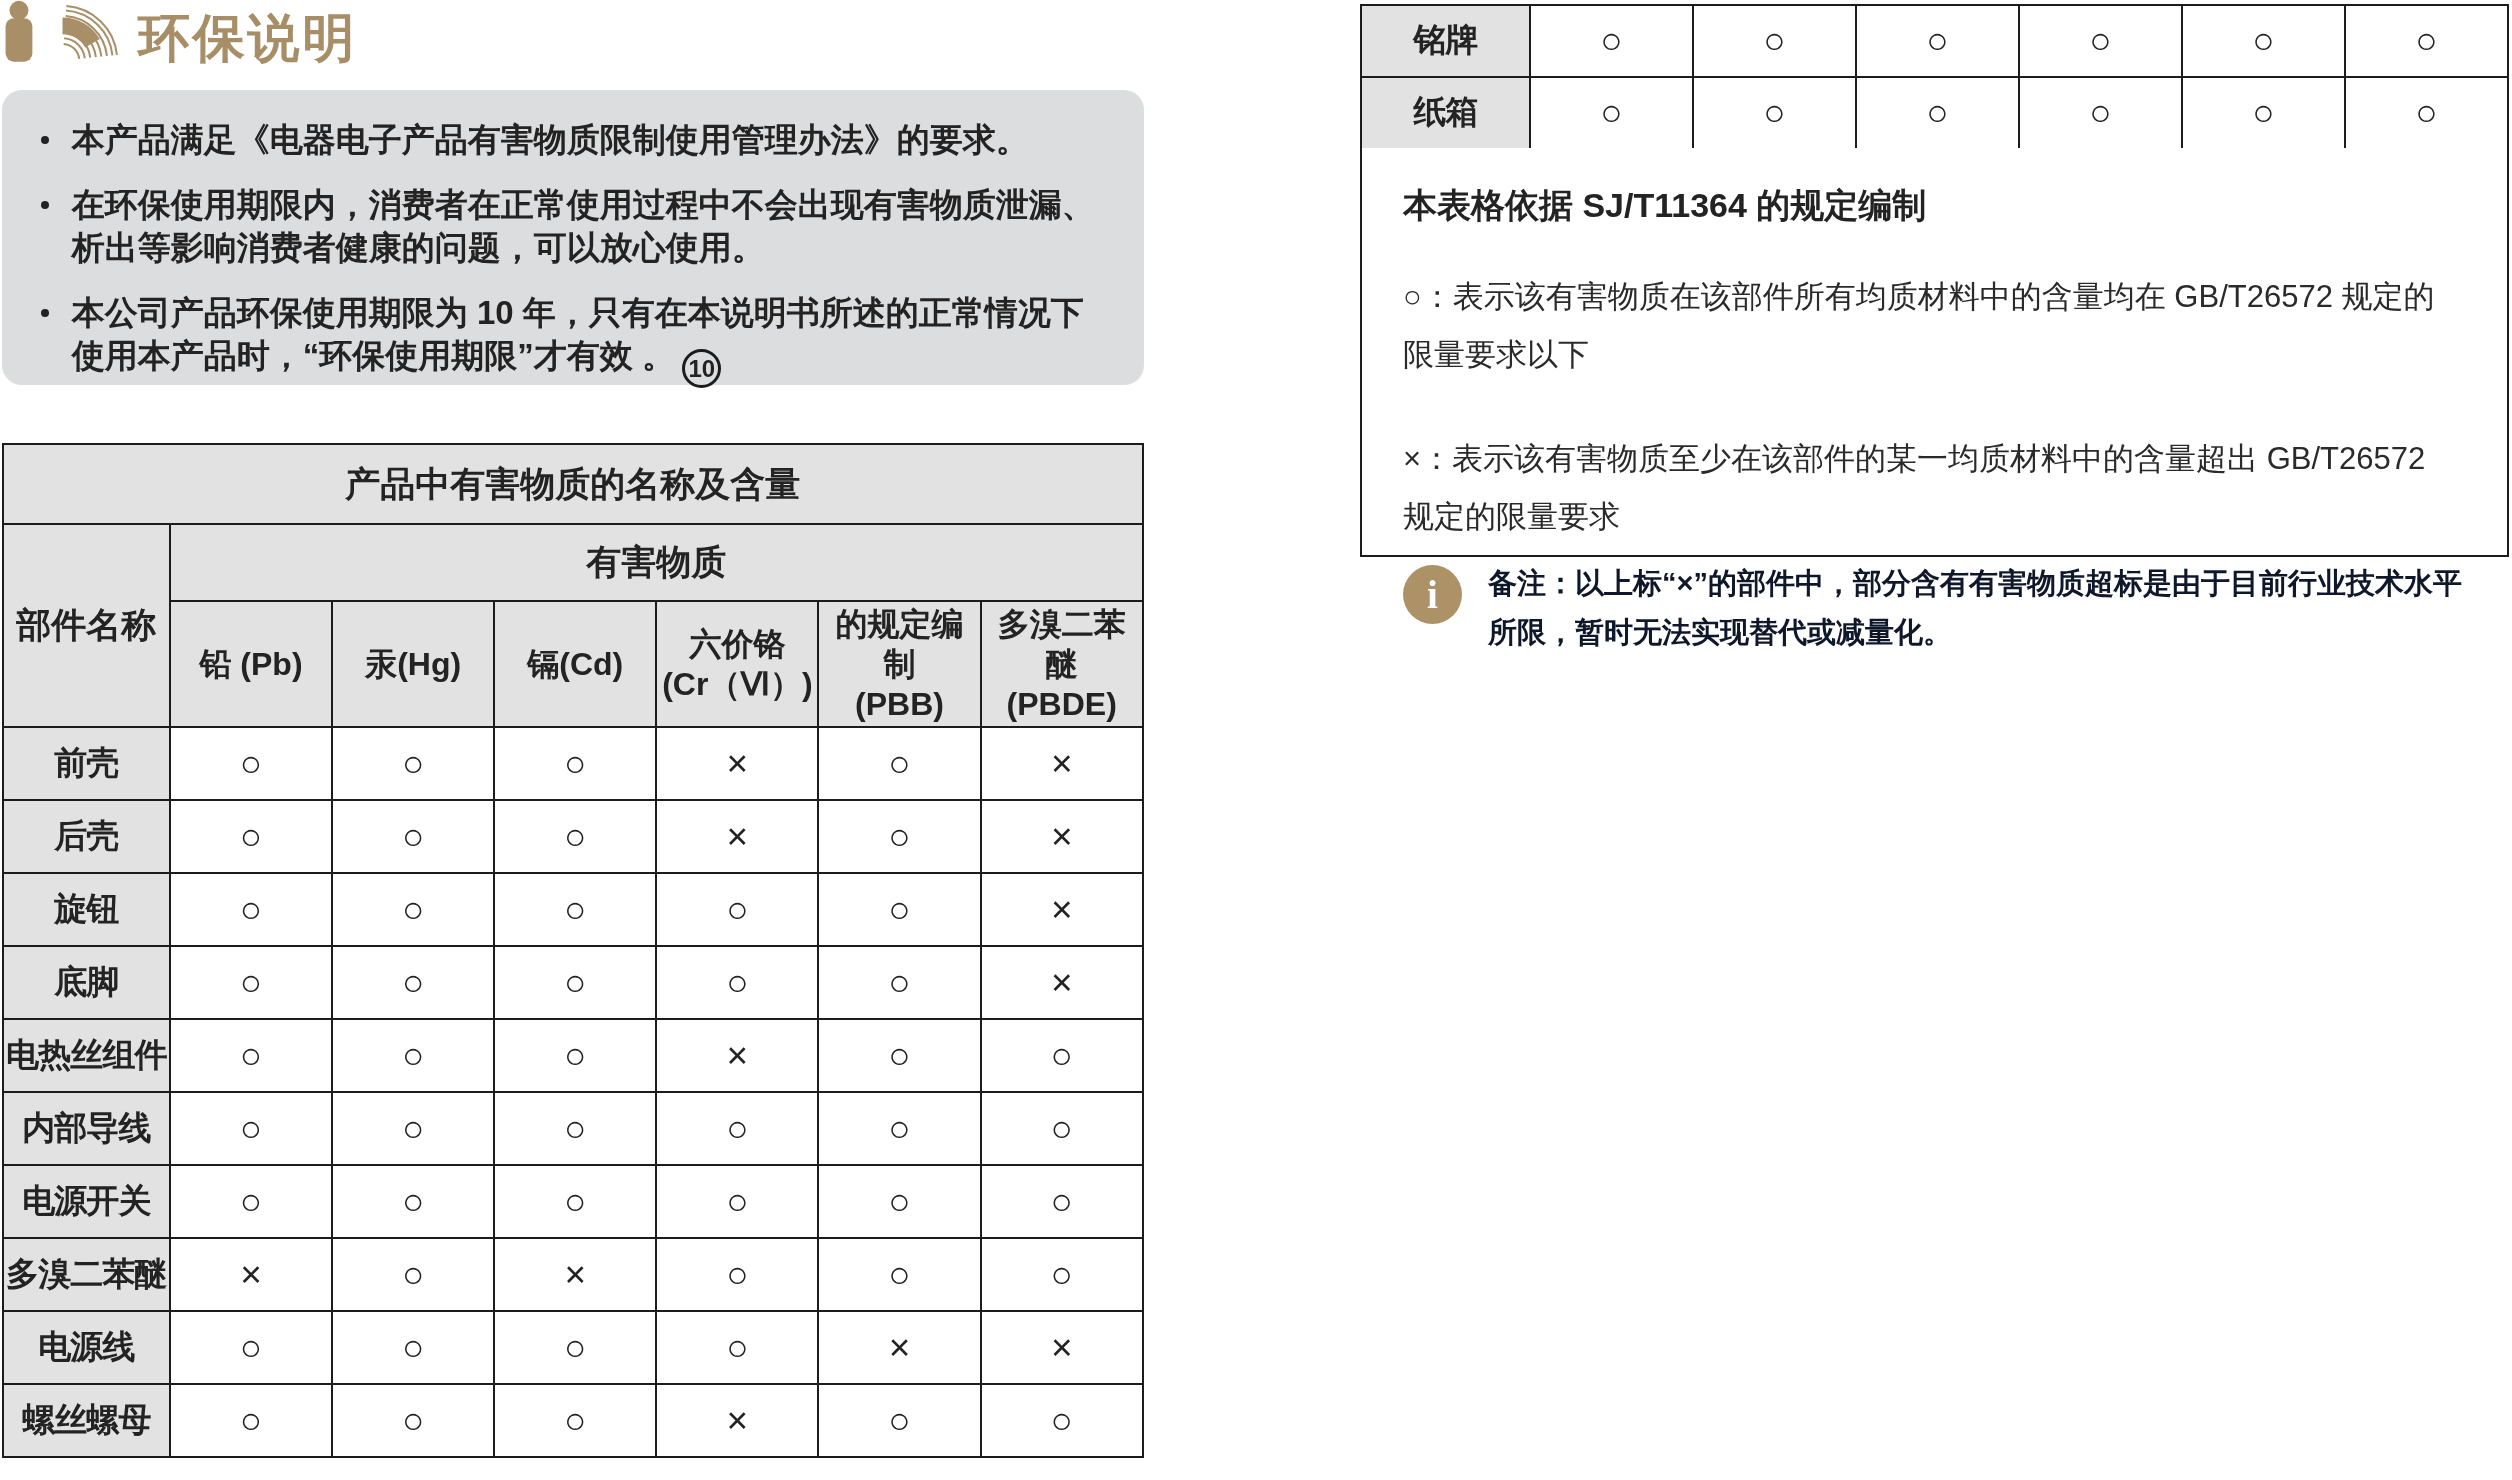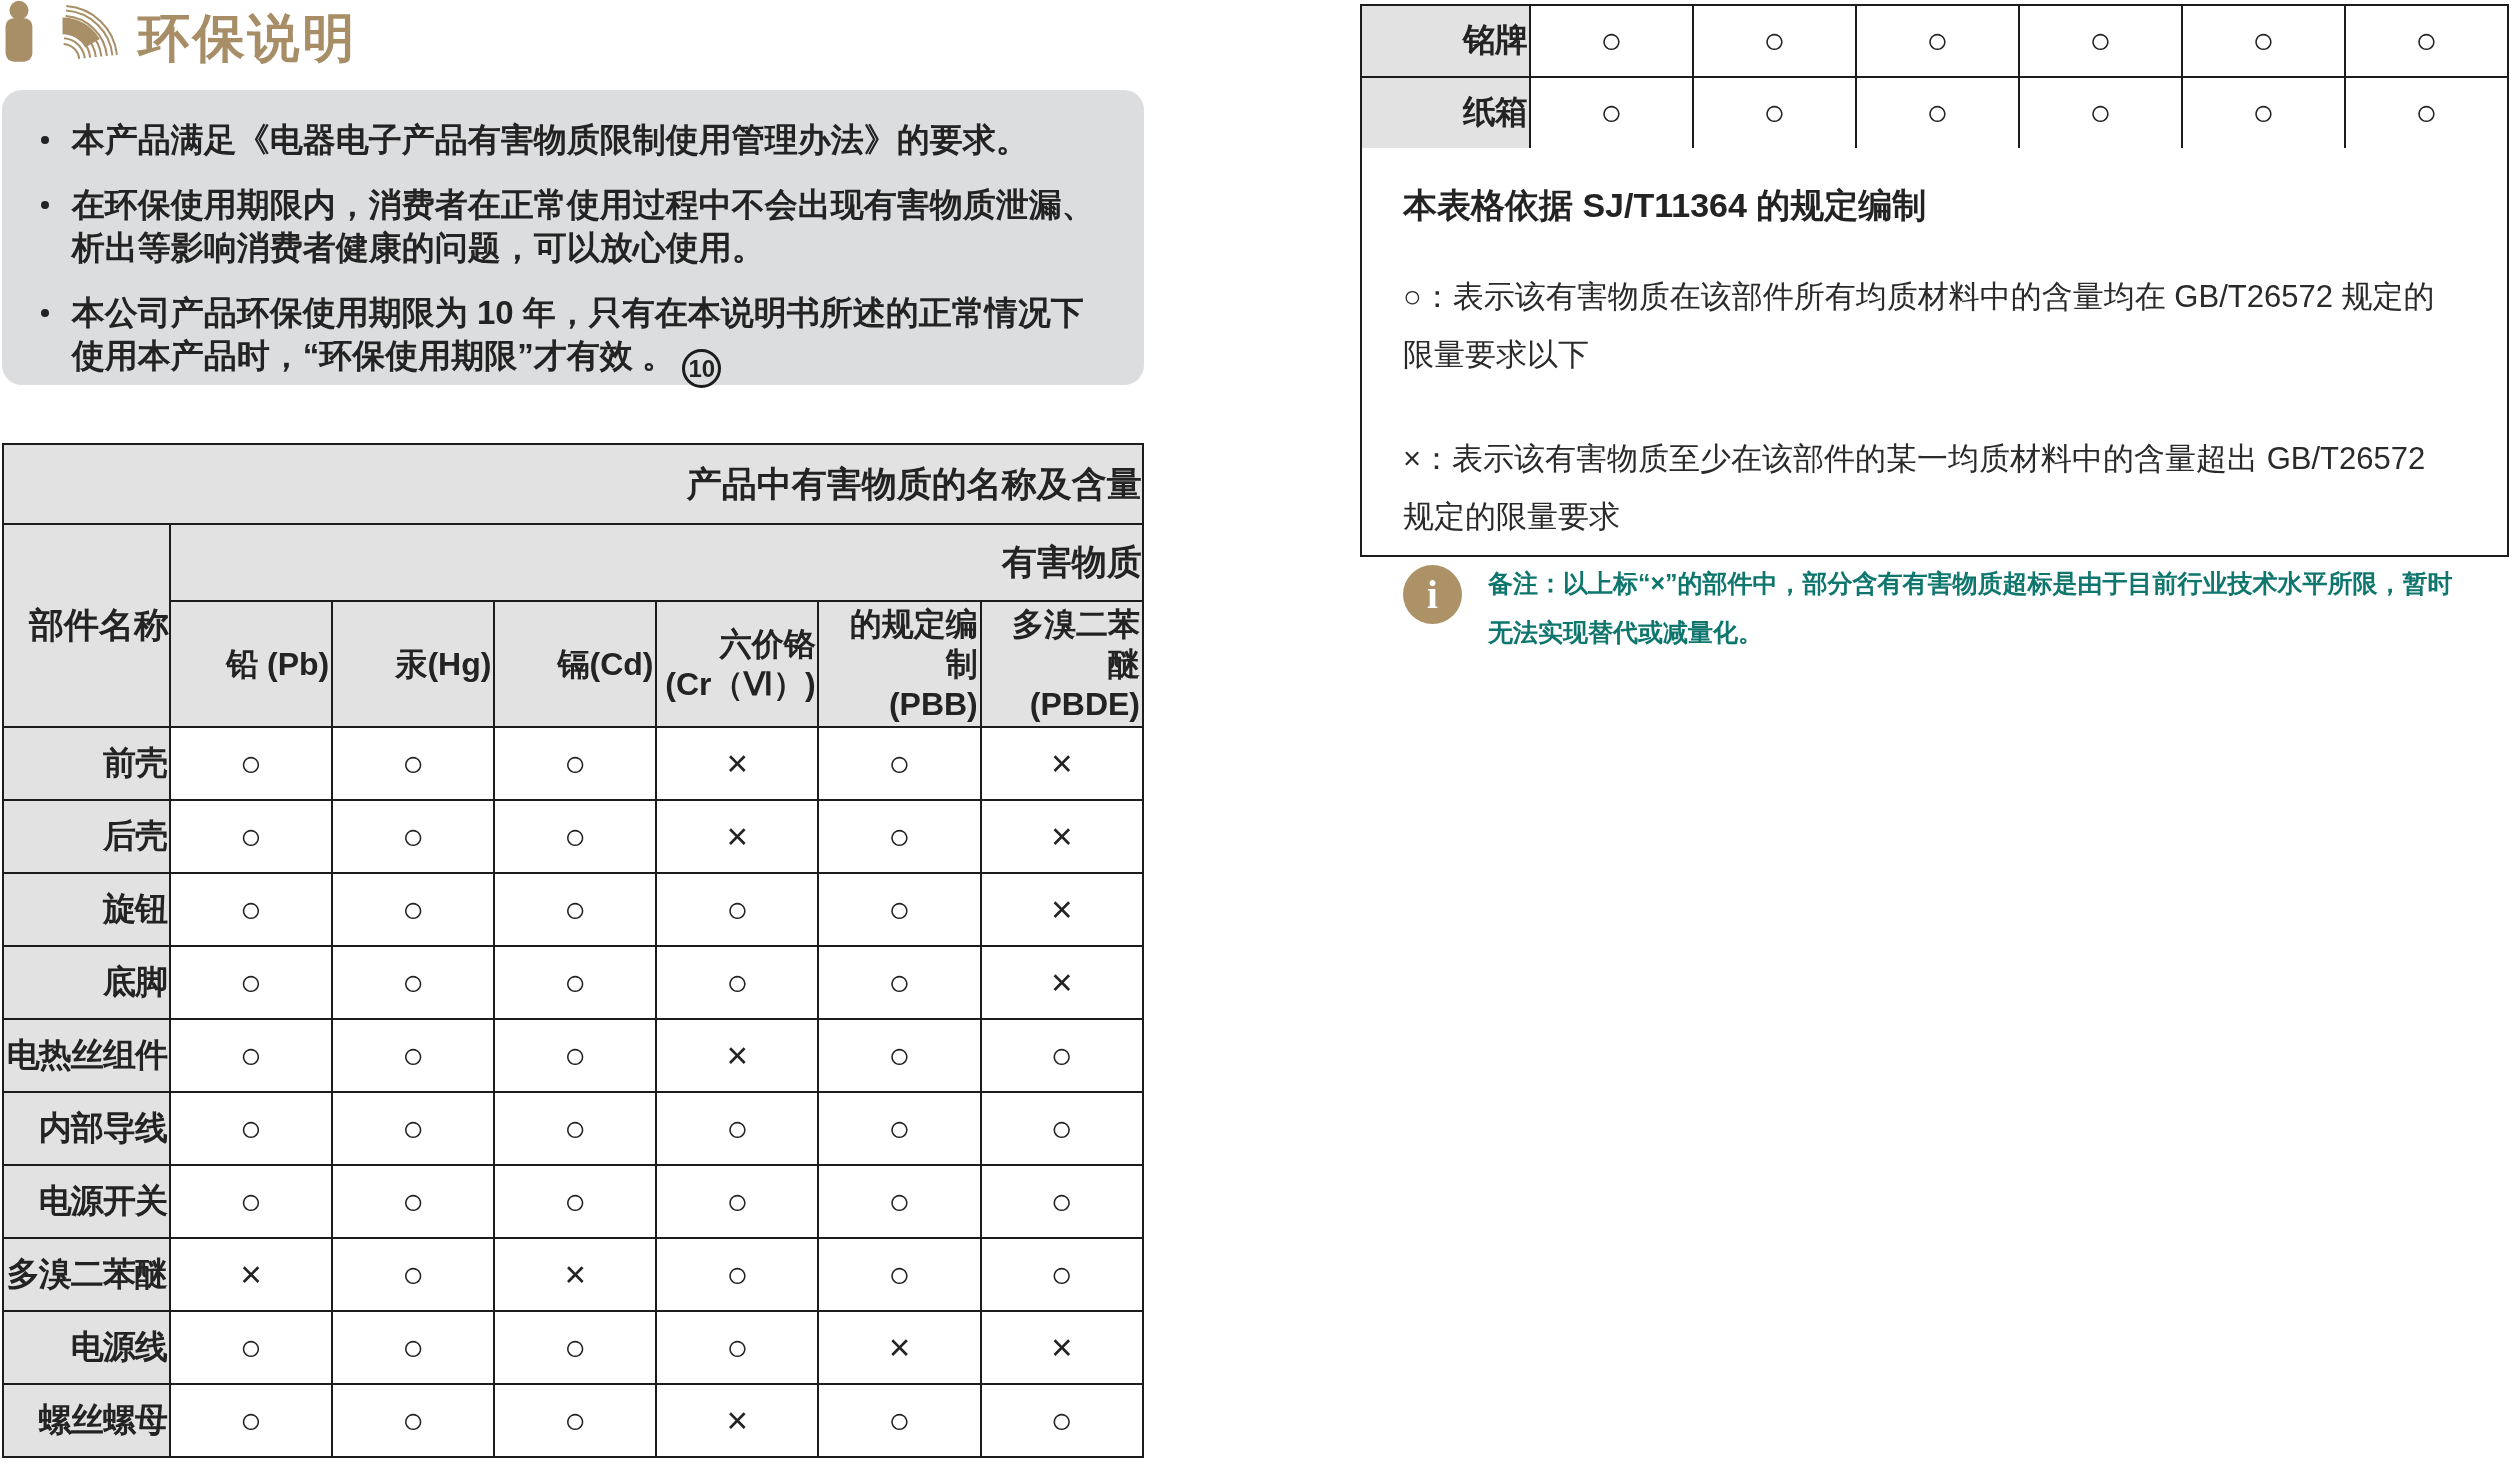--- a/index.html
+++ b/index.html
@@ -36,21 +36,21 @@
   }
   .efup-badge {
     display:inline-flex; align-items:center; justify-content:center;
     width:39px; height:39px; border:3.7px solid #1c1c1c; border-radius:50%;
     font-size:24px; font-weight:700; vertical-align:-10.2px; margin-left:7.4px;
   }
 
   
   table { border-collapse:collapse; table-layout:fixed; background:#fff; }
   th, td { border:2.8px solid #1c1c1c; text-align:center; vertical-align:middle; }
-  th { background:#e2e2e2; font-weight:700; color:#232323;text-align:right; }
+  th { background:#e2e2e2; font-weight:700; color:#232323; }
   td { background:#ffffff; }
 
   .hazard-table { position:absolute; left:1.8px; top:443px; width:1142px; }
   .hazard-table .r-title th { height:80px; font-size:35px; }
   .hazard-table .r-group th { height:77px; font-size:35px; }
   .hazard-table .r-sub th {
     height:78px; font-size:32px; line-height:40px; white-space:pre-line; padding:1.8px;
   }
   .hazard-table tbody tr { height:73px; }
   th.part { font-size:33px; letter-spacing:-0.9px; padding:1.8px; }
@@ -69,21 +69,21 @@
   .legend-basis { font-size:34px; font-weight:700; margin:11px 0 39px; color:#232323; }
   .legend-def { font-size:31px; line-height:58px; color:#2a2a2a; margin-bottom:46px; }
   .legend-def.second { margin-bottom:13px; }
   .note-row { display:flex; align-items:flex-start; gap:26px; }
   .note-icon {
     flex:0 0 auto; width:59px; height:59px; border-radius:50%;
     background:#ad9267; color:#ffffff; display:flex; align-items:center;
     justify-content:center; font-size:39px; font-weight:700; margin-top:5.5px;
     font-family:"Liberation Serif", serif;
   }
-  .note-text { font-size:25px; font-weight:700; line-height:49px; color:#0f766e; }
+  .note-text { font-size:29px; font-weight:700; line-height:49px; color:#0f172a; }
 </style>
 </head>
 <body>
 
 <div>
   <svg class="brand-icon" width="120" height="62" viewBox="0 0 215 110" aria-hidden="true">
     <g fill="none" stroke="#a98f67" stroke-width="3.6">
       <path d="M 114.1,78.1 A 30,30 0 0 1 141.8,104.9"></path>
       <path d="M 114.8,68.1 A 40,40 0 0 1 151.8,103.8"></path>
       <path d="M 115.5,58.1 A 50,50 0 0 1 161.7,102.8"></path>

